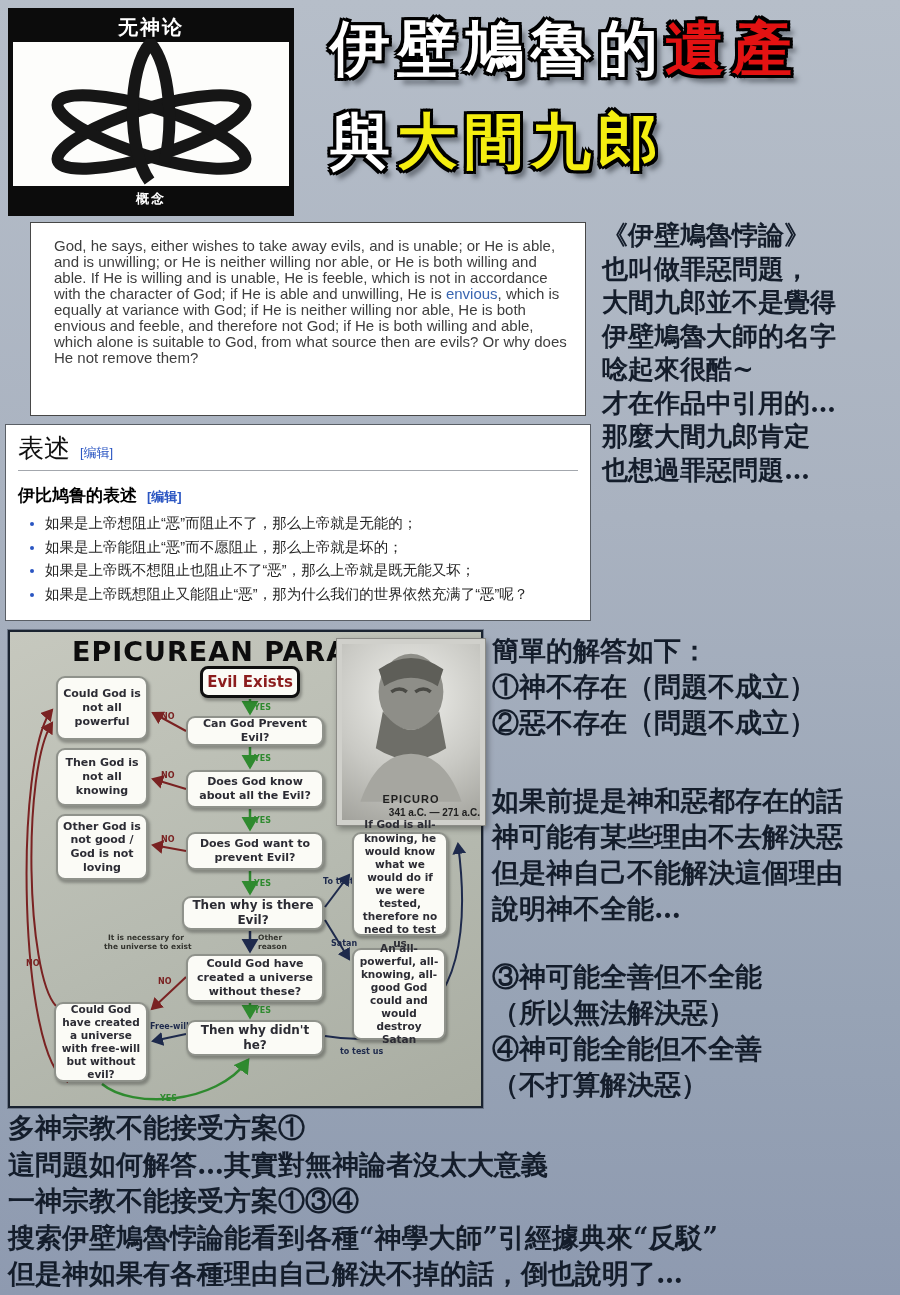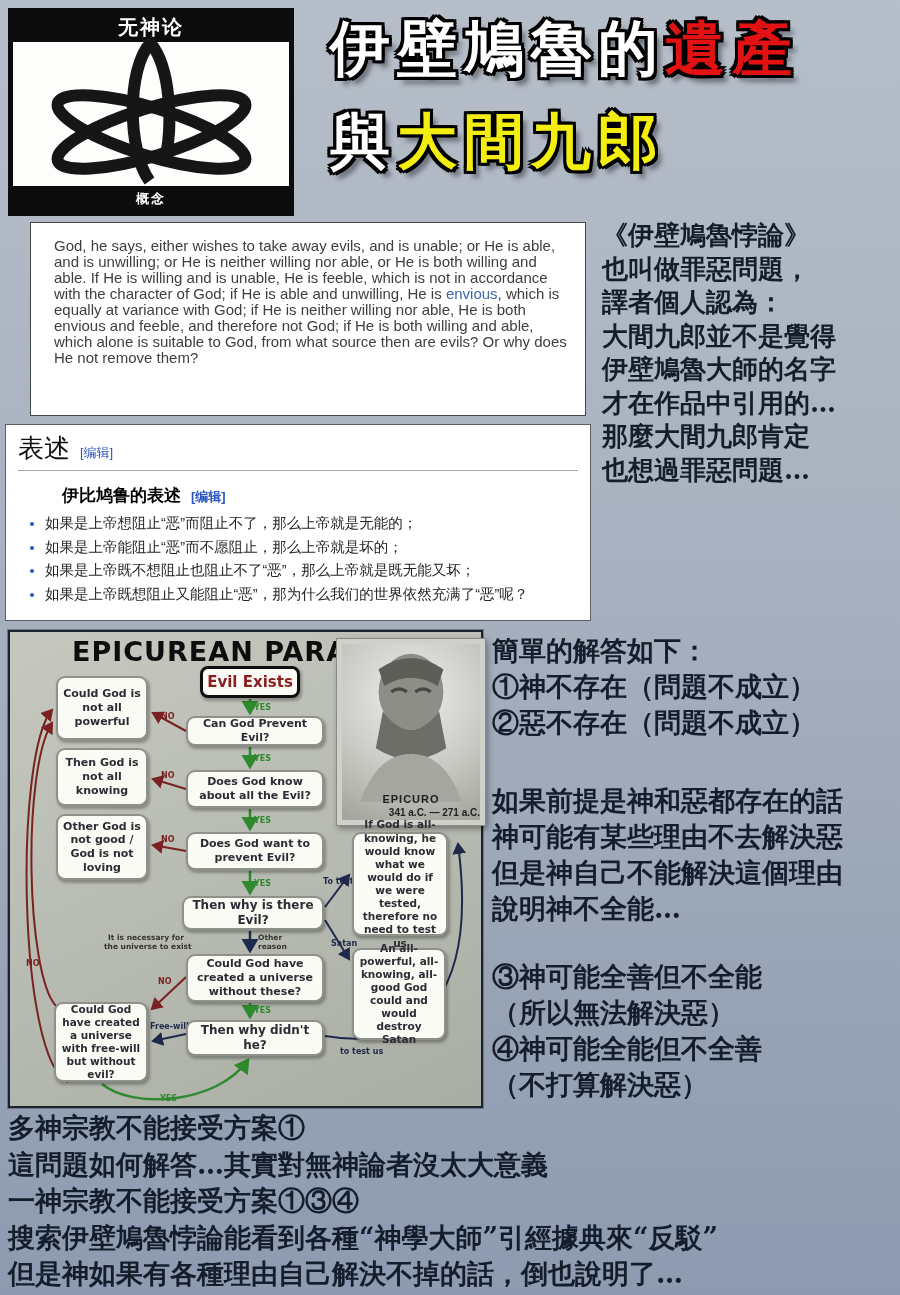--- a/index.html
+++ b/index.html
@@ -33,21 +33,21 @@
   
   .side-note{position:absolute;left:602px;top:219px;width:296px;
     font-family:"DejaVu Serif",serif;font-weight:bold;font-size:26px;line-height:33.5px;
     color:#141d2b;white-space:nowrap;}
   
   .wiki-box{position:absolute;left:5px;top:424px;width:586px;height:197px;background:#ffffff;
     border:1px solid #5a5f66;box-sizing:border-box;padding:6px 12px 0 12px;}
   .wiki-h2{border-bottom:1px solid #a3a7ad;padding-bottom:4px;}
   .wiki-h2-text{font-family:"Liberation Serif",serif;font-size:26px;color:#111;}
   .edit-link{color:#2a55c2;font-size:13px;margin-left:10px;}
-  .wiki-h3{margin-top:13px;font-size:17px;font-weight:bold;color:#000;margin-left:44px;}
+  .wiki-h3{margin-top:13px;font-size:17px;font-weight:bold;color:#000;}
   .wiki-list{margin:9px 0 0 0;padding-left:27px;}
   .wiki-list li{font-size:14.5px;color:#252525;margin-bottom:8.5px;line-height:15px;}
   .wiki-list li::marker{color:#2a55c2;}
   
   .chart{position:absolute;left:8px;top:630px;width:475px;height:478px;box-sizing:border-box;
     background:linear-gradient(155deg,#c6c8be 0%,#b6bab0 55%,#a9ada2 100%);
     border:2px solid #1a2330;box-shadow:0 0 0 1px #6d7788;}
   .chart-title{position:absolute;left:62px;top:4px;font-size:27px;font-weight:900;color:#0d0d0d;
     letter-spacing:1px;font-family:"DejaVu Sans",sans-serif;}
   .cbox{position:absolute;background:#fbfbf6;border:2px solid #8f928b;border-radius:9px;
@@ -119,23 +119,23 @@
   <div>
     <span class="t-white">與</span><span class="t-yellow">大間九郎</span>
   </div>
 </div>
 
 <div class="quote-box"><span>God, he says, either wishes to take away evils, and is unable; or He is able, and is unwilling; or He is neither willing nor able, or He is both willing and able. If He is willing and is unable, He is feeble, which is not in accordance with the character of God; if He is able and unwilling, He is </span><a class="quote-link">envious</a><span>, which is equally at variance with God; if He is neither willing nor able, He is both envious and feeble, and therefore not God; if He is both willing and able, which alone is suitable to God, from what source then are evils? Or why does He not remove them?</span></div>
 
 <div class="side-note">
   <div>《伊壁鳩魯悖論》</div>
   <div>也叫做罪惡問題，</div>
-  <div>譯者個人認為：</div>
   <div>大間九郎並不是覺得</div>
   <div>伊壁鳩魯大師的名字</div>
+  <div>唸起來很酷~</div>
   <div>才在作品中引用的…</div>
   <div>那麼大間九郎肯定</div>
   <div>也想過罪惡問題…</div>
 </div>
 
 <div class="wiki-box">
   <div class="wiki-h2">
     <span class="wiki-h2-text">表述</span><a class="edit-link">[编辑]</a>
   </div>
   <div class="wiki-h3">

